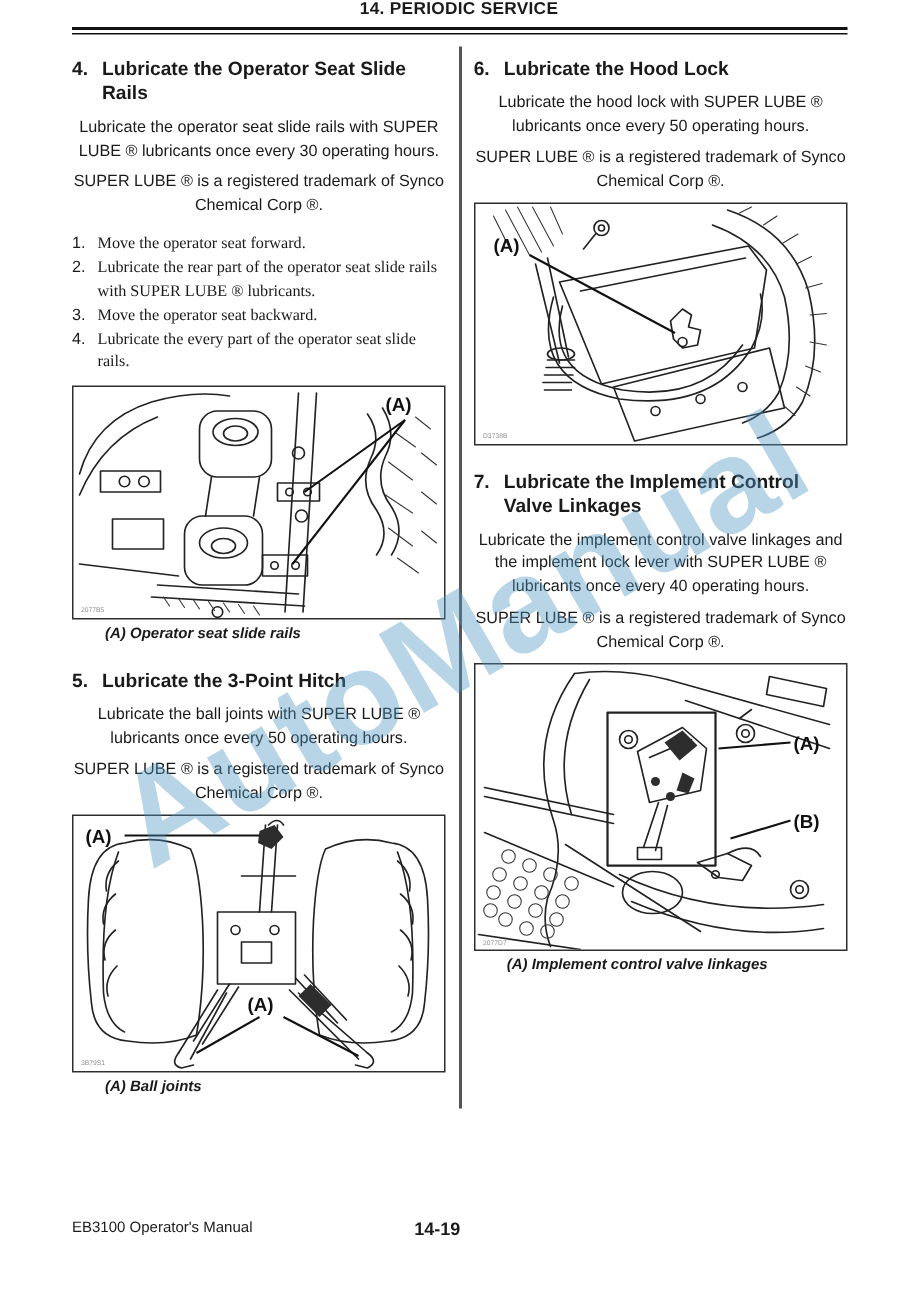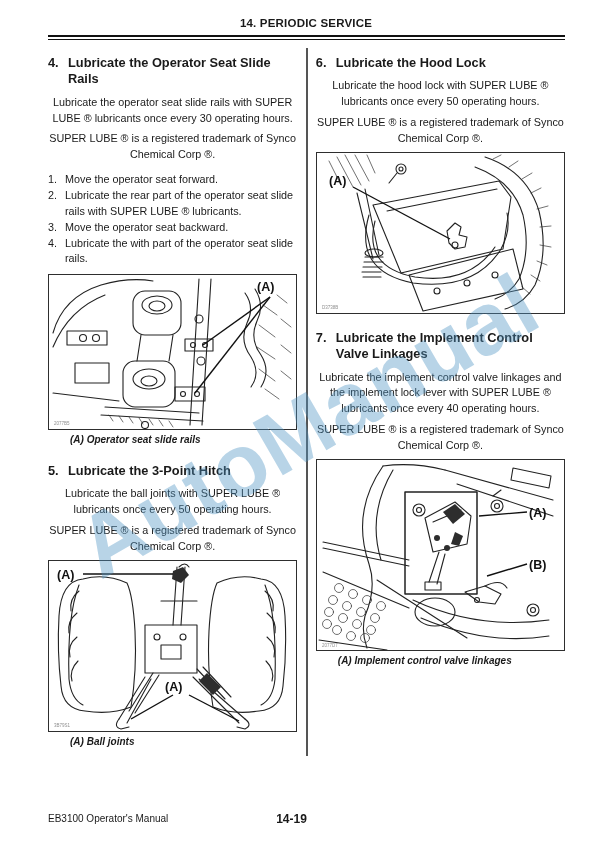--- a/index.html
+++ b/index.html
@@ -1,35 +1,35 @@
 <!DOCTYPE html>
 <html><head>
 <meta charset="utf-8">
 <style>
   html,body{margin:0;padding:0;background:#ffffff;}
   .page{position:relative;width:612px;height:865px;background:#fff;overflow:hidden;
         font-family:"Liberation Sans",sans-serif;color:#1a1a1a;}
   .watermark{position:absolute;left:308px;top:426px;z-index:9;pointer-events:none;
         transform:translate(-50%,-50%) rotate(-30deg);white-space:nowrap;
         font-size:88px;font-weight:bold;letter-spacing:1px;color:#4f95c4;opacity:.40;}
-  .page-header{padding-top:17px;position:relative;z-index:1;}
+  .page-header{position:relative;z-index:1;}
   .page-header-title{text-align:center;font-weight:bold;font-size:11.5px;letter-spacing:.2px;}
   .header-rule{margin:6px 47px 0 48px;height:2px;border-top:2.5px solid #111;border-bottom:1.2px solid #111;}
   .columns{display:flex;margin:5px 47px 0 48px;position:relative;z-index:1;align-items:stretch;}
   .col{width:250px;}
   .divider{width:1.6px;background:#555;margin:3px 8px 0 9px;height:708px;flex:none;}
   .sec-head{display:flex;font-size:12.8px;font-weight:bold;margin:10px 0 7px;line-height:1.28;}
   .sec-head.mt{margin-top:16px;}
   .sec-num{width:20px;flex:none;}
   .sec-title{flex:1;}
   p.body{font-size:10.8px;line-height:1.47;margin:0 0 5px;text-align:center;}
   .steps{margin:9px 0 7px;}
   .step{display:flex;font-size:10.8px;line-height:1.47;}
   .step-num{width:17px;flex:none;}
-  .step-text{flex:1;}
+  .step-text{flex:1;font-family:Liberation Serif, serif;}
   .figure{position:relative;border:1.2px solid #2e2e2e;margin:4px 0 3px;background:transparent;}
   .figure svg{display:block;}
   .fig-label{font-size:12.5px;font-weight:bold;font-family:"Liberation Sans",sans-serif;fill:#111;}
   .fig-code{font-size:4.5px;fill:#8f8f8f;font-family:"Liberation Sans",sans-serif;}
   .fig-caption{font-size:10px;font-weight:bold;font-style:italic;margin:2px 0 0 22px;line-height:1.35;}
   .ln{stroke:#222;fill:none;stroke-width:1.1;stroke-linecap:round;stroke-linejoin:round;}
   .ln-thin{stroke:#333;fill:none;stroke-width:.7;stroke-linecap:round;}
   .ln-bold{stroke:#111;fill:none;stroke-width:1.4;}
   .dk{fill:#2d2d2d;stroke:none;}
   .page-footer{position:absolute;left:48px;right:47px;top:813px;z-index:1;}
@@ -67,21 +67,21 @@
         <div class="step">
           <span class="step-num">2.</span>
           <span class="step-text">Lubricate the rear part of the operator seat slide rails with SUPER LUBE ® lubricants.</span>
         </div>
         <div class="step">
           <span class="step-num">3.</span>
           <span class="step-text">Move the operator seat backward.</span>
         </div>
         <div class="step">
           <span class="step-num">4.</span>
-          <span class="step-text">Lubricate the with part of the operator seat slide rails.</span>
+          <span class="step-text">Lubricate the every part of the operator seat slide rails.</span>
         </div>
       </div>
 
       <div class="figure">
         <svg width="246" height="154" viewBox="0 0 246 154">
           <g class="ln">
             <path d="M4,58 Q14,22 52,10 Q80,2 104,6"></path>
             <path d="M4,72 Q20,34 56,20"></path>
             <path d="M150,4 L141,150"></path>
               <path d="M162,4 L153,150"></path>

